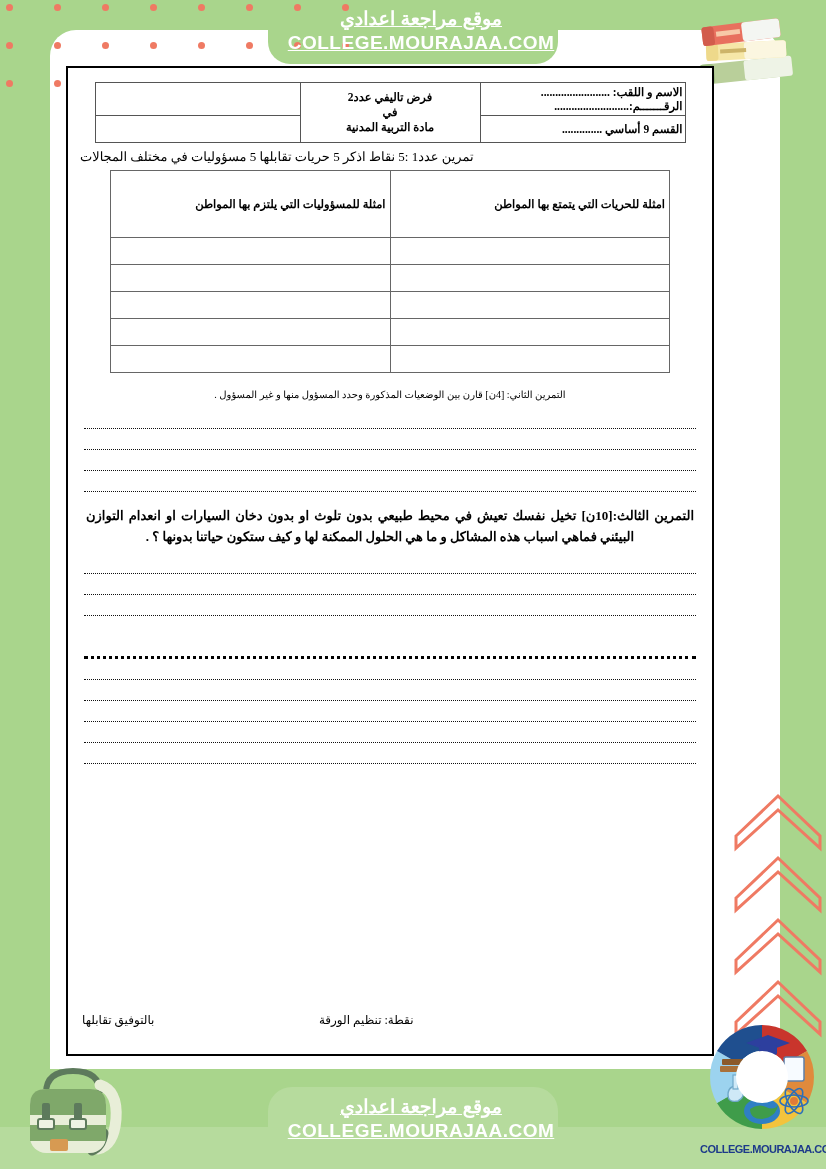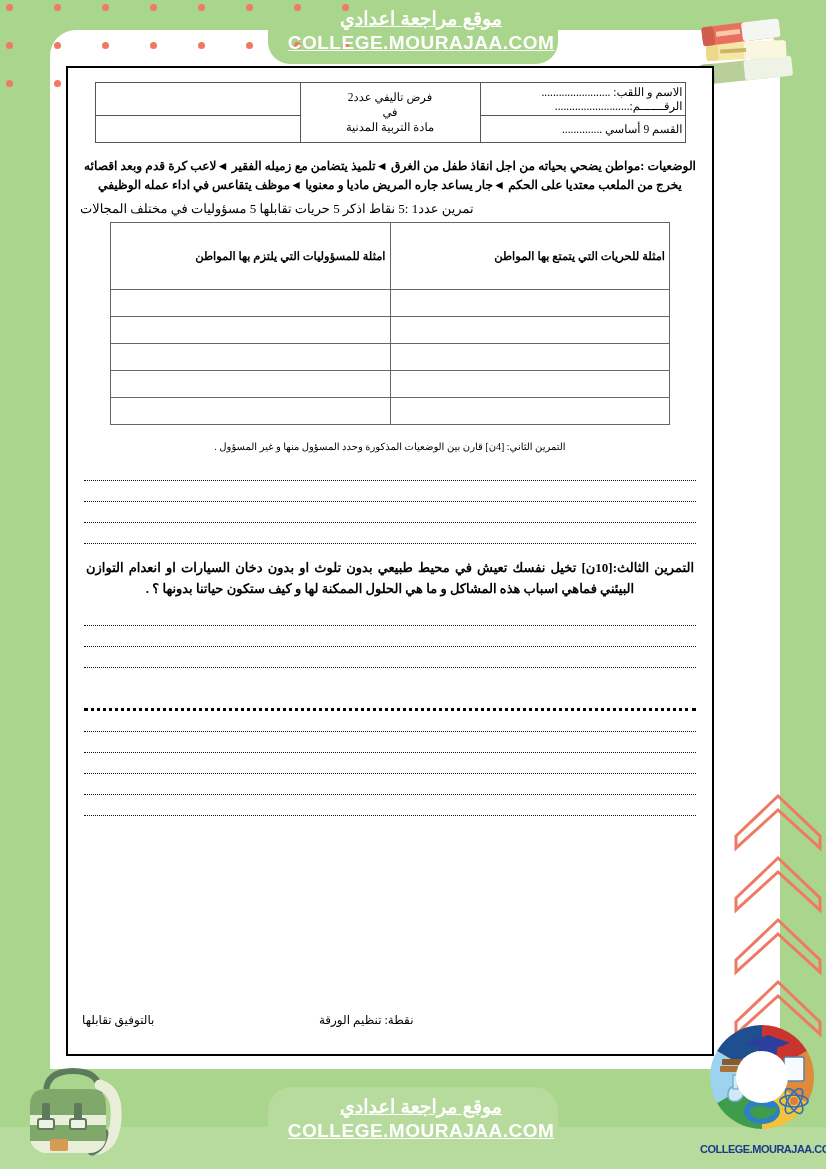--- a/index.html
+++ b/index.html
@@ -182,21 +182,21 @@
     border-collapse: collapse;
     margin: 6px auto 0 auto;
     width: 578px;
     table-layout: fixed;
   }
   table.ident td {
     border: 1px solid #555555;
     padding: 2px 2px;
     vertical-align: middle;
     font-size: 11.5px;
-    font-weight: normal;
+    font-weight: bold;
   }
   .ident-name  { width: 200px; height: 22px; }
   .ident-title { width: 175px; text-align: center; font-size: 14px; line-height: 1.32; }
   .ident-blank { width: 200px; }
   .ident-class { height: 22px; }
 
   
   .situations {
     margin: 14px 4px 0 4px;
     font-size: 12.2px;
@@ -422,21 +422,20 @@
       </tr>
       <tr>
         <td class="ident-class">
           <div>القسم 9 أساسي ..............</div>
         </td>
         <td class="ident-blank"></td>
       </tr>
     </tbody>
       </table>
 
-    <div class="situations">الوضعيات :مواطن يضحي بحياته من اجل انقاذ طفل من الغرق ◄تلميذ يتضامن مع زميله الفقير  ◄لاعب كرة قدم وبعد اقصائه يخرج من الملعب معتديا على الحكم ◄جار يساعد جاره المريض ماديا و معنويا  ◄موظف يتقاعس في اداء عمله الوظيفي</div>
 
     <div class="ex1-head">تمرين عدد1 :5 نقاط اذكر 5 حريات  تقابلها  5  مسؤوليات في مختلف المجالات</div>
 
     <table class="answers">
       <tbody>
           <tr>
         <th>امثلة للحريات التي يتمتع بها المواطن</th>
         <th>امثلة للمسؤوليات التي يلتزم بها المواطن</th>
       </tr>
       <tr>

